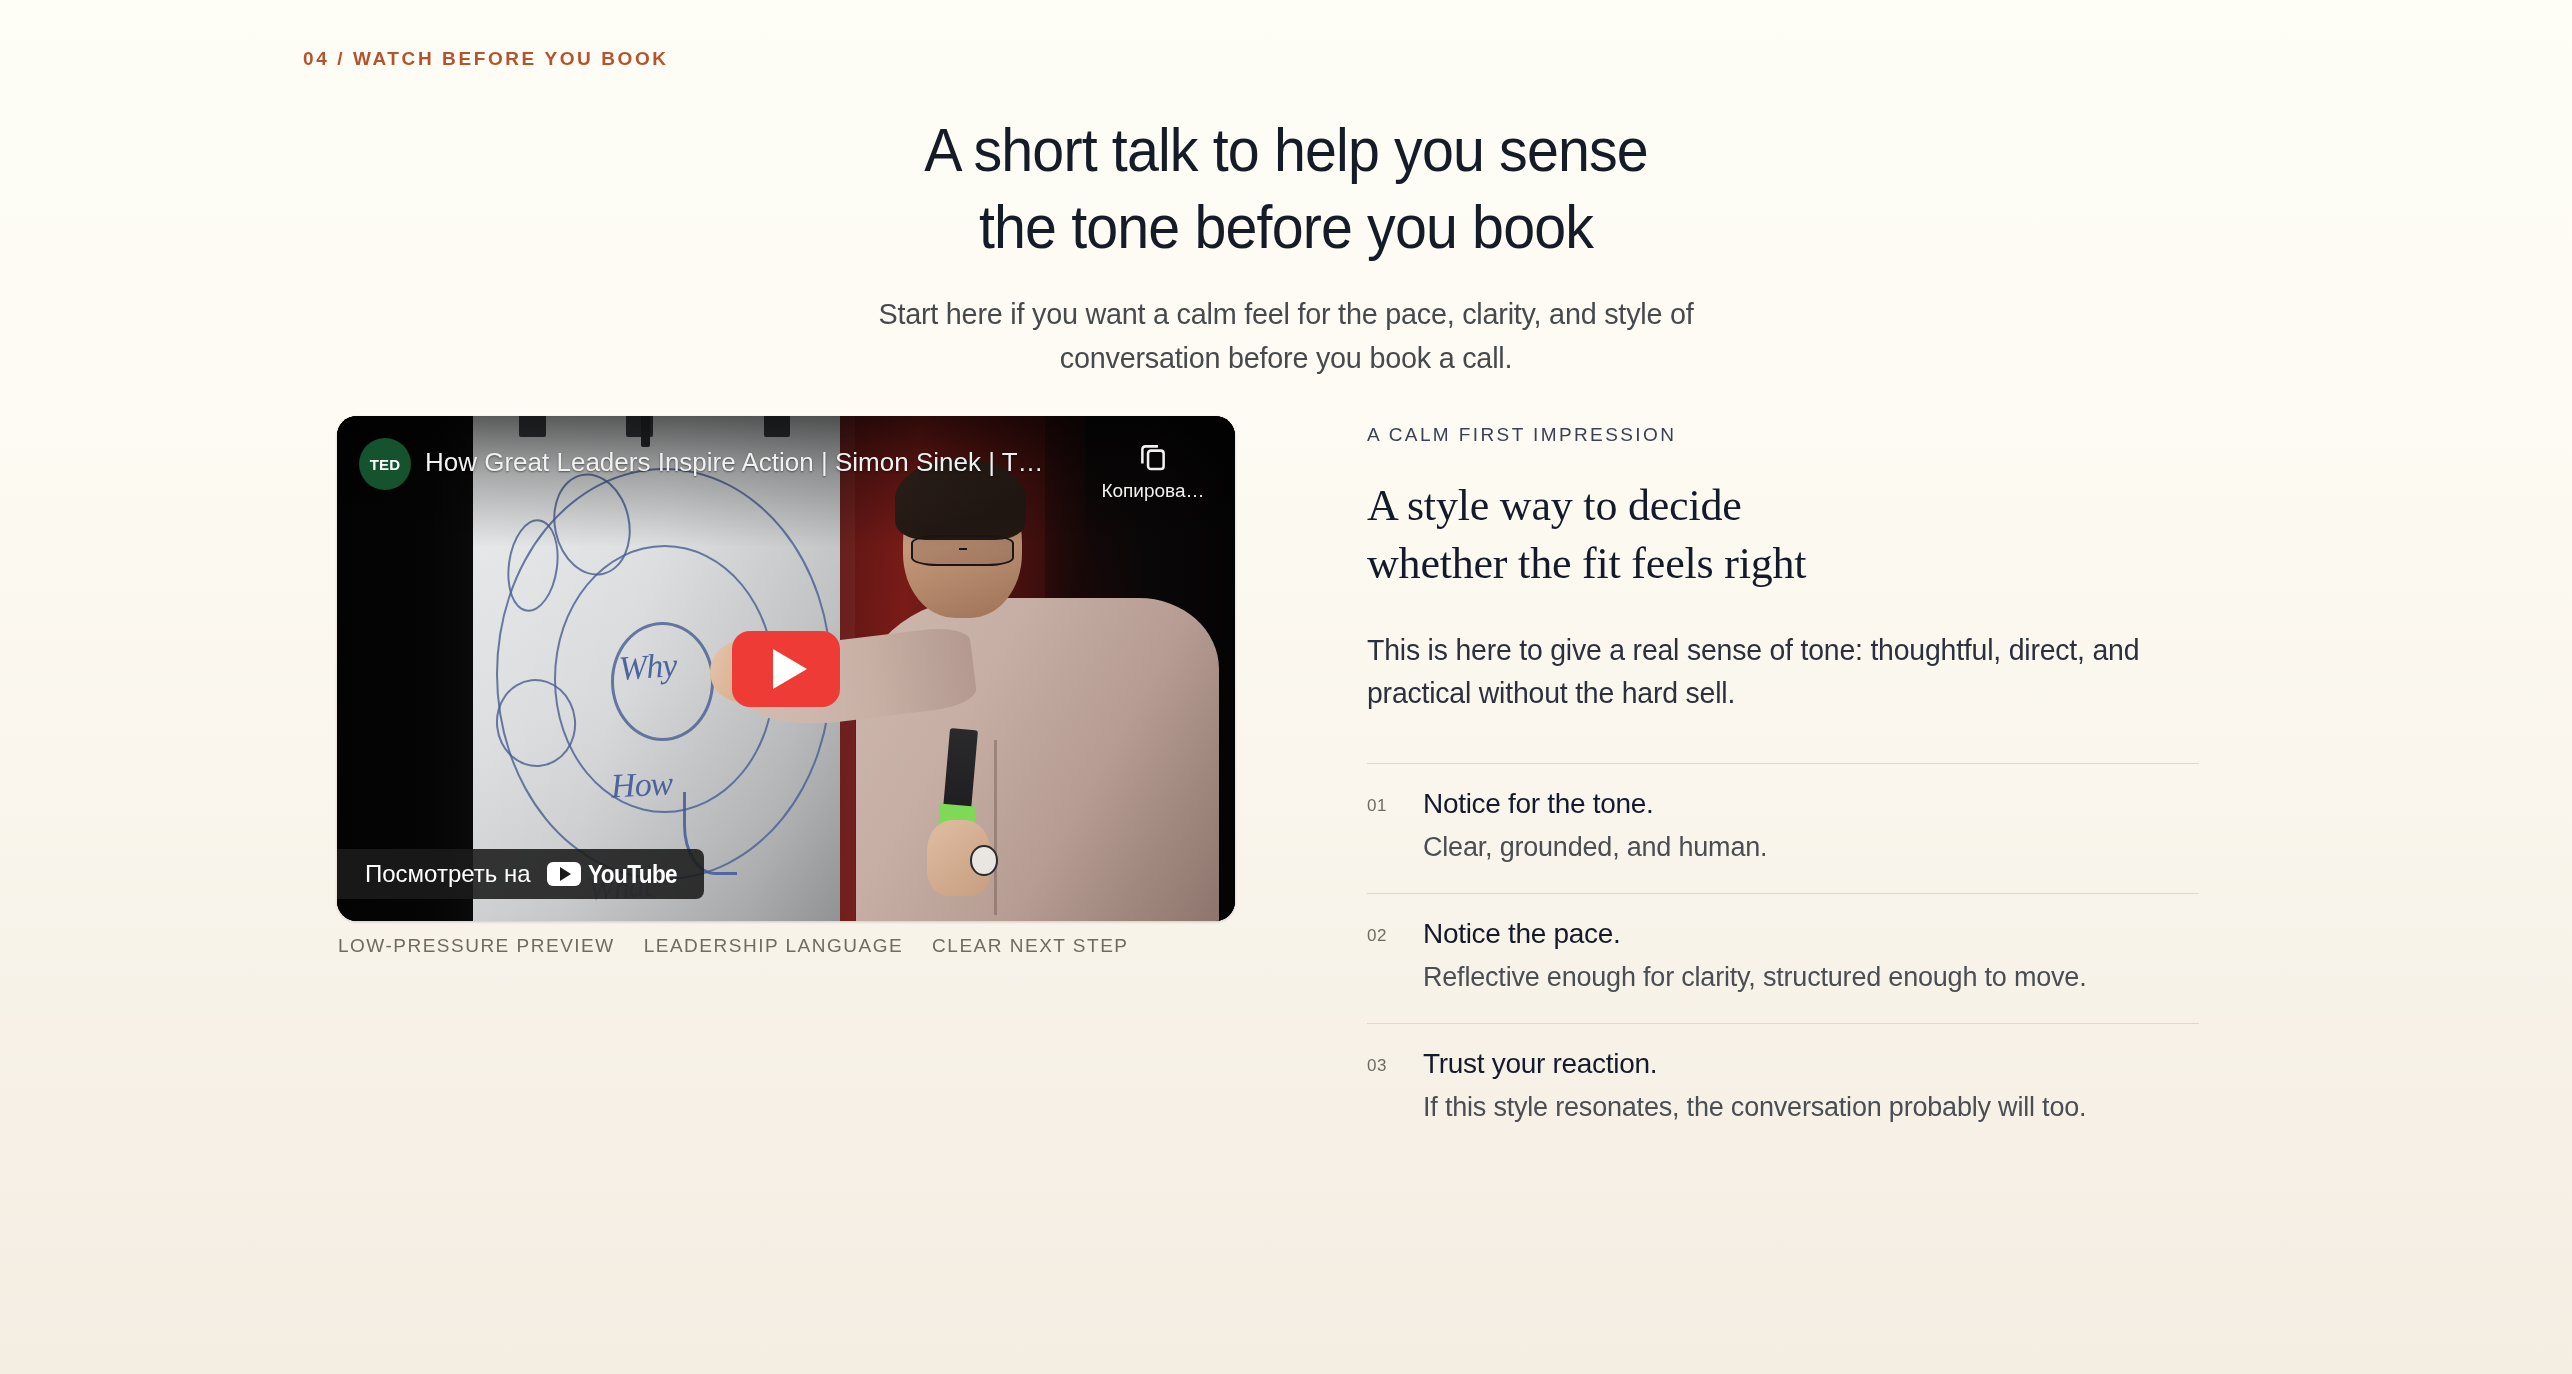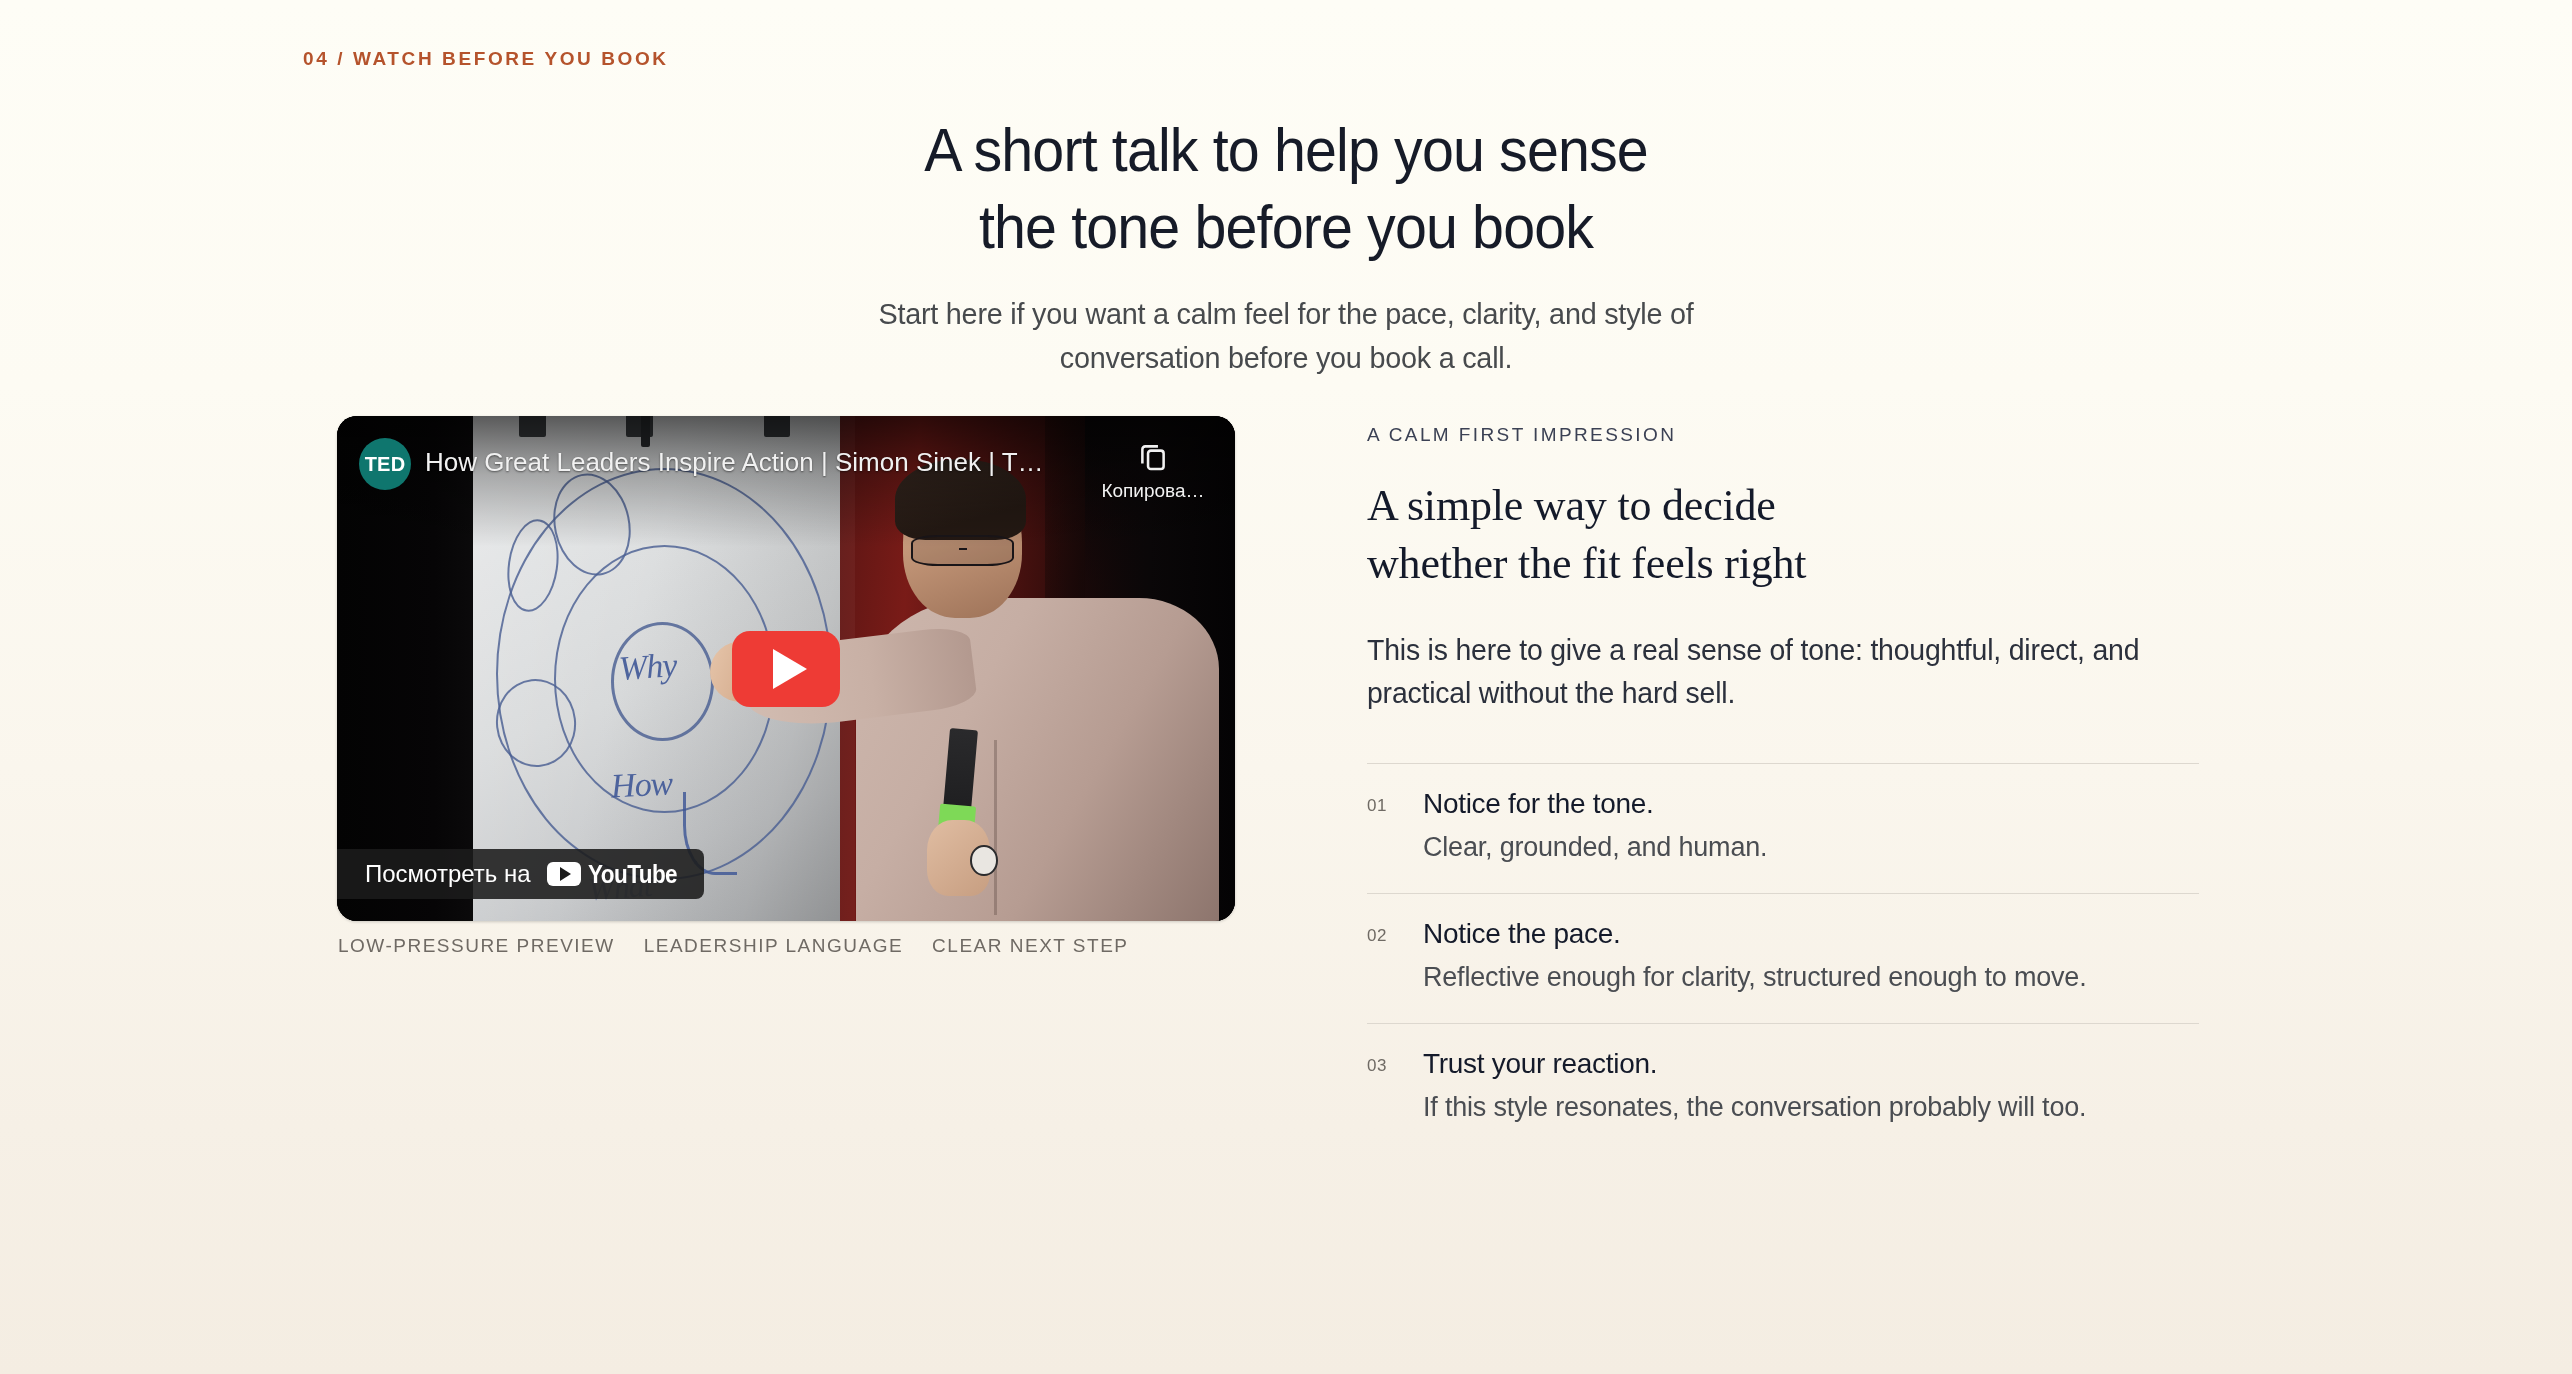--- a/index.html
+++ b/index.html
@@ -323,25 +323,25 @@
     background: linear-gradient(180deg, rgba(0,0,0,0.62) 0%, rgba(0,0,0,0.28) 45%, rgba(0,0,0,0) 100%);
   }
 
   .ted-logo {
     position: absolute;
     left: 22px;
     top: 22px;
     width: 52px;
     height: 52px;
     border-radius: 50%;
-    background: #0f766e;
+    background: #14532d;
     display: flex;
     align-items: center;
     justify-content: center;
-    font-size: 20px;
+    font-size: 15px;
     font-weight: 700;
     color: #fff;
     letter-spacing: 0.2px;
   }
 
   .video-title {
     position: absolute;
     left: 88px;
     top: 31px;
     width: 625px;
@@ -619,21 +619,21 @@
         <span class="tag">LEADERSHIP LANGUAGE</span>
         <span class="tag">CLEAR NEXT STEP</span>
       </div>
     </div>
 
     <div class="info-col">
 
       <div class="kicker">A CALM FIRST IMPRESSION</div>
 
       <h2 class="info-title">
-        <span>A simple way to decide</span><br>
+        <span>A style way to decide</span><br>
         <span>whether the fit feels right</span>
       </h2>
 
       <p class="info-body">This is here to give a real sense of tone: thoughtful, direct, and practical without the hard sell.</p>
 
       <div class="steps">
 
         <div class="step">
           <div class="step-num">01</div>
           <div class="step-body">

